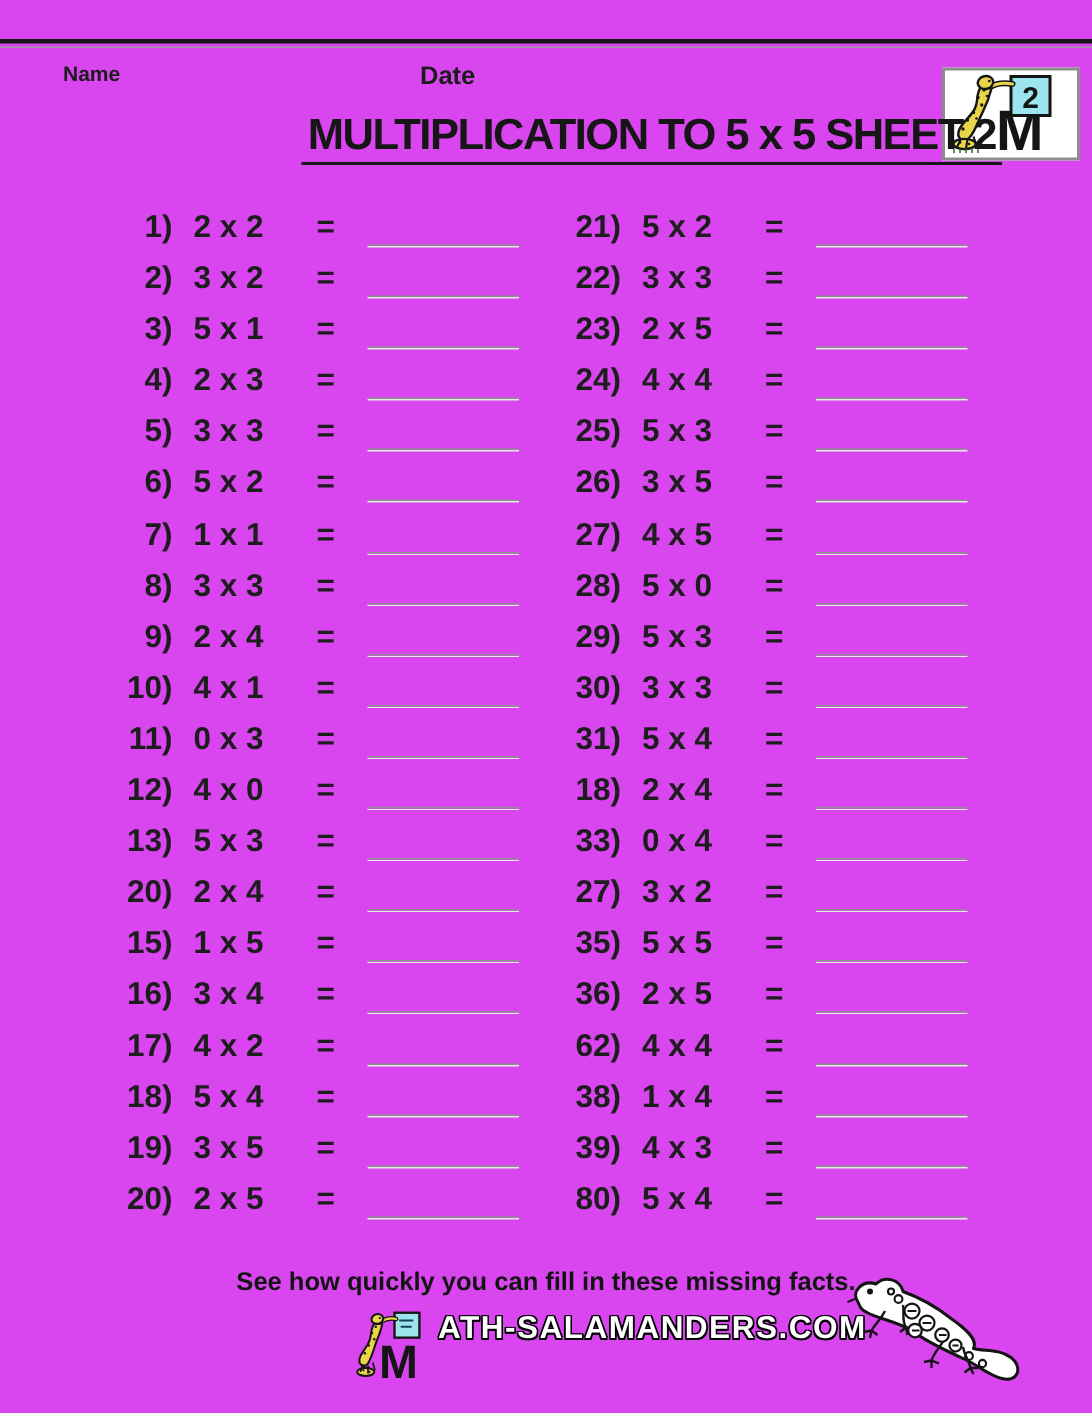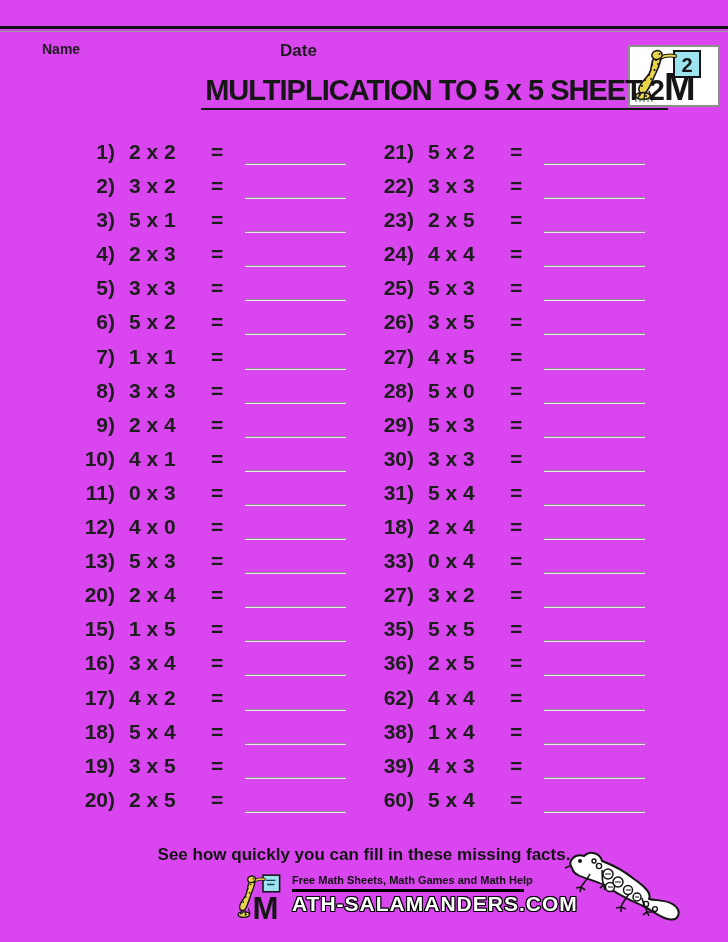--- a/index.html
+++ b/index.html
@@ -335,21 +335,21 @@
         <span class="peq">=</span>
         <span class="pline"></span>
       </div>
       <div class="prow">
         <span class="pnum">39)</span>
         <span class="pexpr">4 x 3</span>
         <span class="peq">=</span>
         <span class="pline"></span>
       </div>
       <div class="prow">
-        <span class="pnum">60)</span>
+        <span class="pnum">80)</span>
         <span class="pexpr">5 x 4</span>
         <span class="peq">=</span>
         <span class="pline"></span>
       </div>
     </div>
 
   <div class="tagline">See how quickly you can fill in these missing facts.</div>
 
   <div class="footer-logo">
     <svg width="54" height="48" viewBox="0 0 52 46">
@@ -367,21 +367,20 @@
         <circle cx="14" cy="10" r="0.8"></circle>
           <circle cx="11.5" cy="14" r="0.8"></circle>
           <circle cx="13" cy="18" r="0.8"></circle>
         <circle cx="9.5" cy="22" r="0.8"></circle>
           <circle cx="7" cy="27" r="0.8"></circle>
           <circle cx="6" cy="38" r="0.7"></circle>
           <circle cx="10" cy="39" r="0.7"></circle>
       </g>
     </svg>
     <div class="footer-logo-text">
-      <div class="flt-top">Free Math Sheets, Math Games and Math Help</div>
       <div class="flt-main">ATH-SALAMANDERS.COM</div>
     </div>
   </div>
 
   <svg class="lizard" width="134" height="84" viewBox="0 0 134 84">
     <path d="M14,22 C9,15 17,7 26,10 C32,4 42,7 44,15 C55,19 66,25 76,33 C86,40 94,47 91,53 C98,55 108,53 116,59 C124,65 121,76 110,73 C101,71 94,64 85,60 C74,55 60,49 50,41 C40,35 27,33 20,29 C15,27 15,24 14,22 Z" fill="#ffffff" stroke="#141414" stroke-width="2" stroke-linejoin="round"></path>
 
     <path d="M32,28 C29,34 26,36 23,41 M23,41 l-5,1 M23,41 l-1,5 M23,41 l4,3" fill="none" stroke="#141414" stroke-width="1.6"></path>
     <path d="M44,24 C45,30 43,34 46,39 M46,39 l-4,3 M46,39 l1,5 M46,39 l5,1" fill="none" stroke="#141414" stroke-width="1.6"></path>
     <path d="M72,46 C69,52 65,55 63,61 M63,61 l-5,1 M63,61 l0,5 M63,61 l5,2" fill="none" stroke="#141414" stroke-width="1.6"></path>

